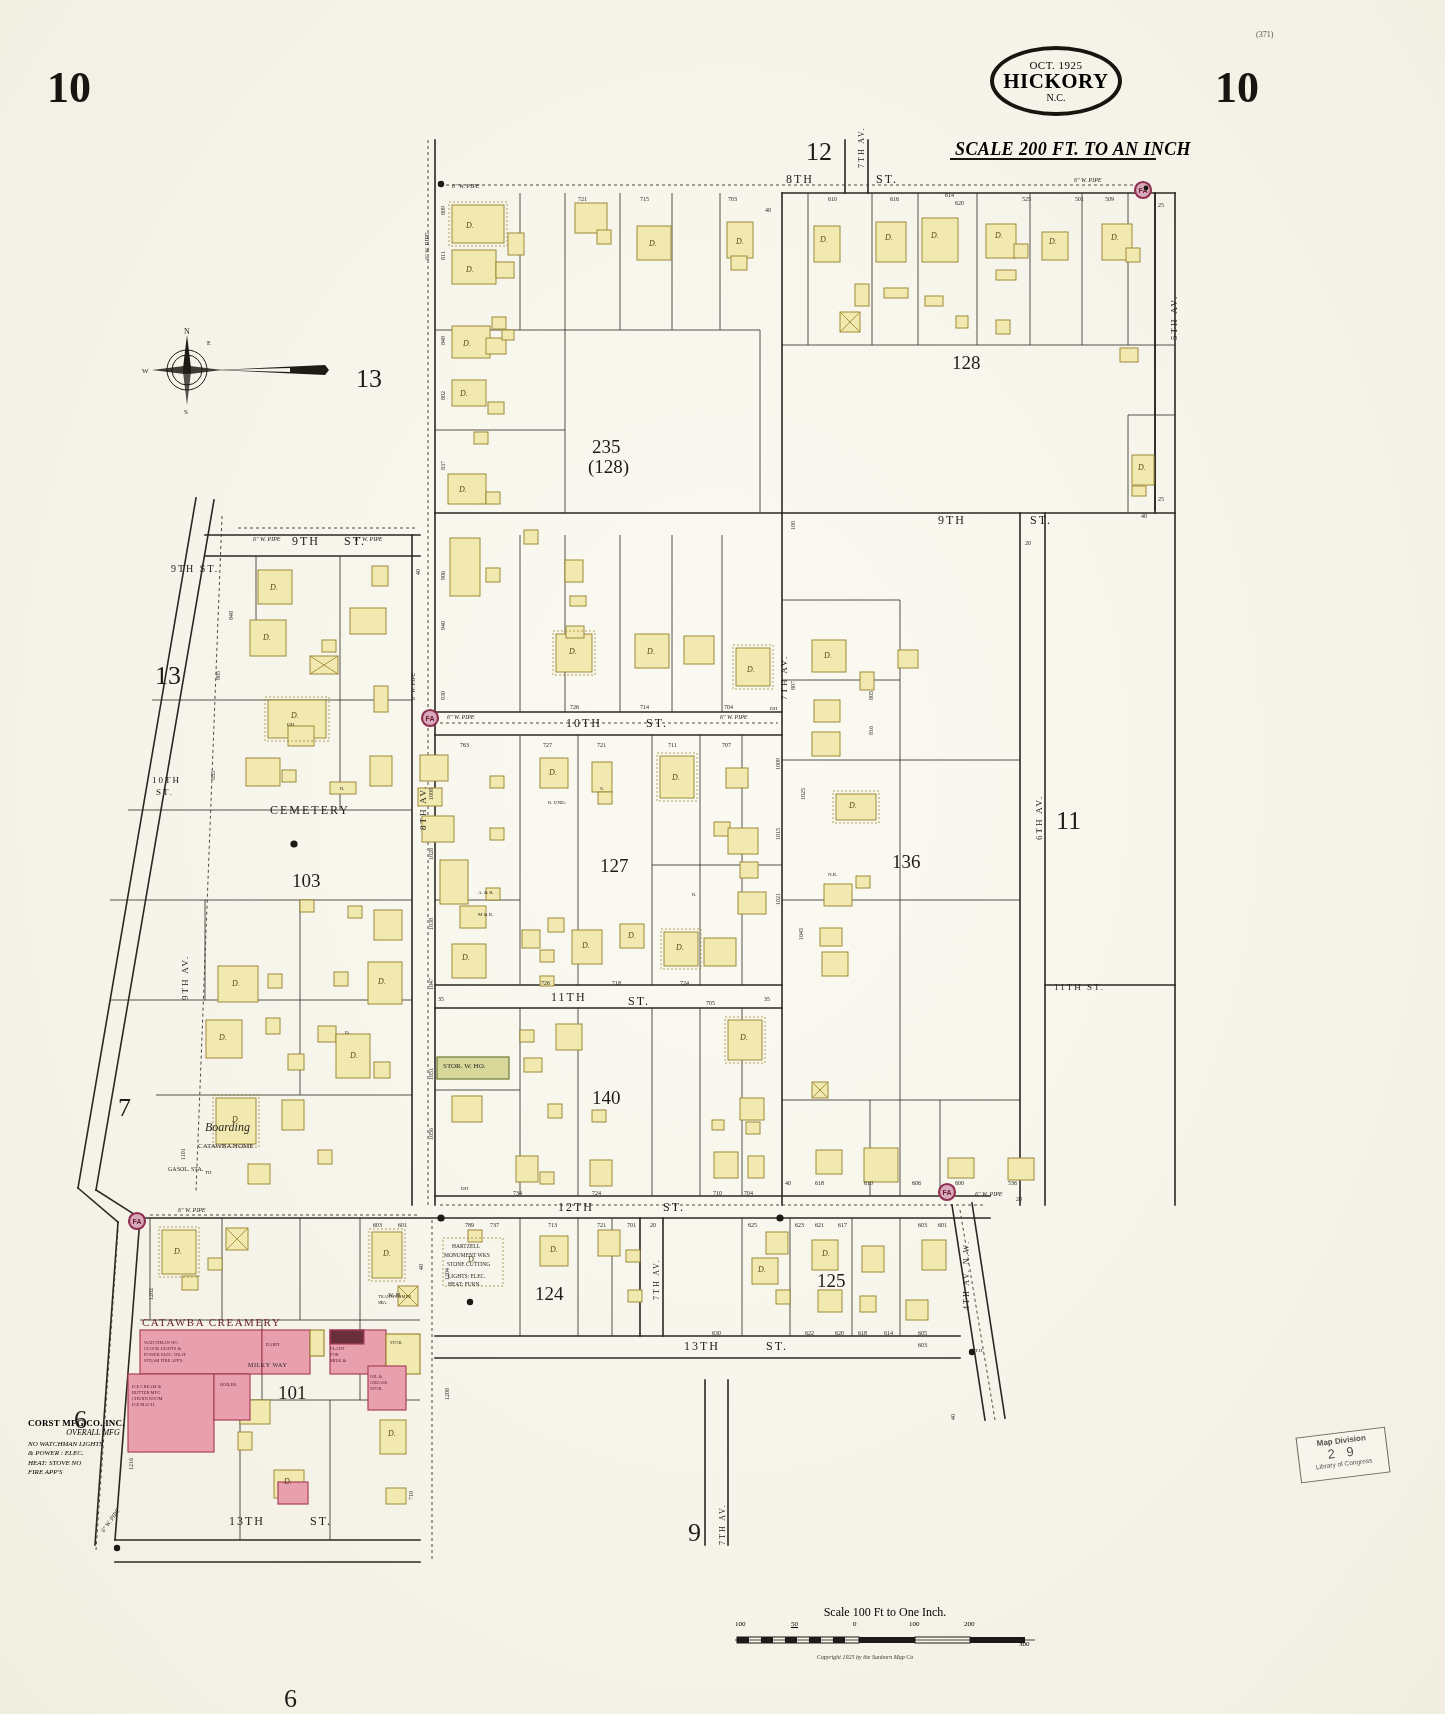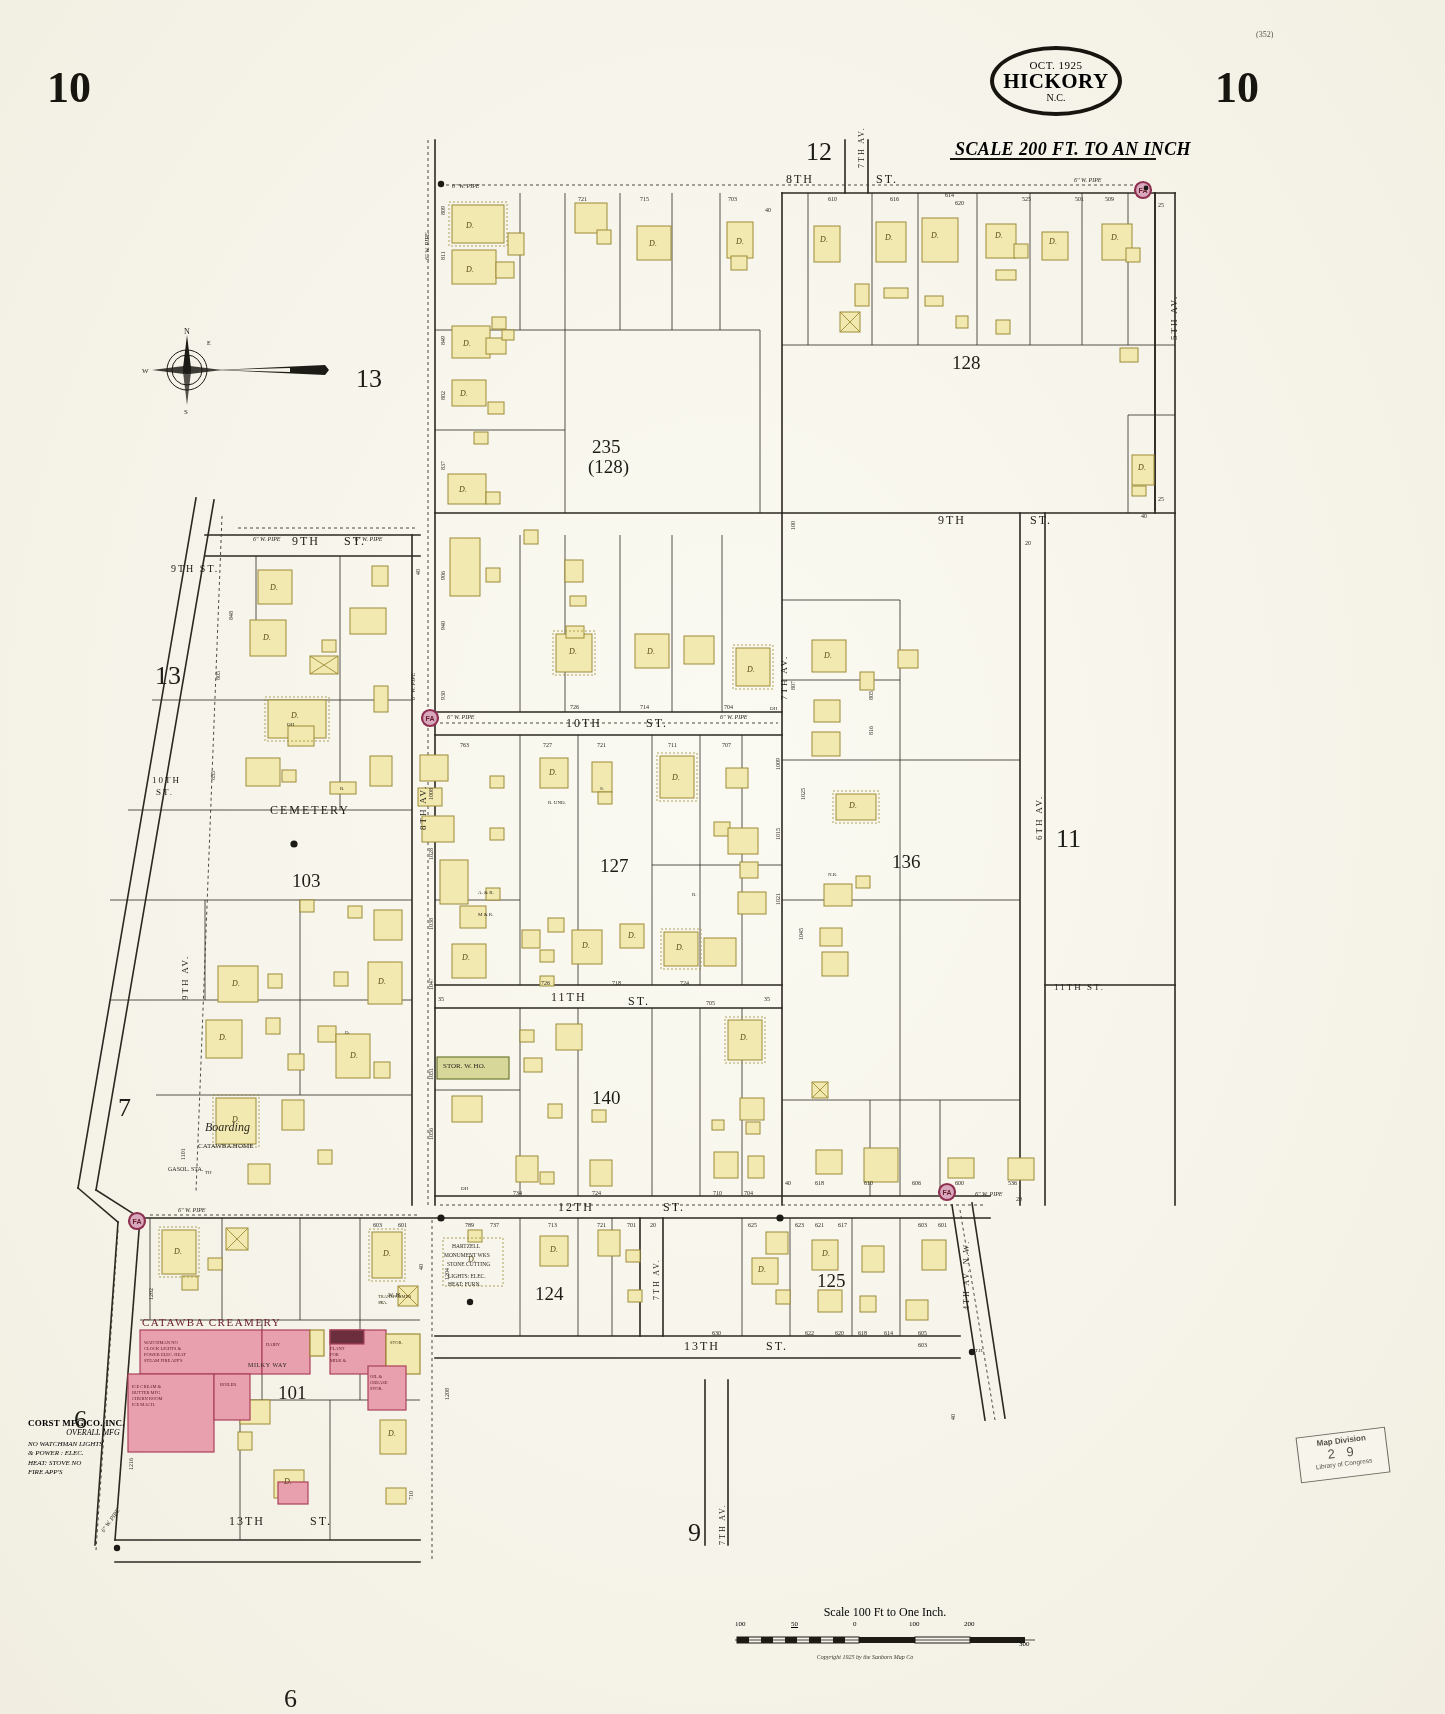--- a/index.html
+++ b/index.html
@@ -60,21 +60,21 @@
   #compass{position:absolute;left:95px;top:325px;width:235px;height:90px;}
 </style>
 </head>
 <body>
 
 <div id="sheet">
   <div id="paper-tone"></div>
 
   <div class="lbl pageno" style="left:47px;top:62px;">10</div>
   <div class="lbl pageno" style="left:1215px;top:62px;">10</div>
-  <div class="lbl" style="left:1256px;top:30px;font-size:8px;font-family:'Liberation Serif',serif;color:#5a564c;">(352)</div>
+  <div class="lbl" style="left:1256px;top:30px;font-size:8px;font-family:'Liberation Serif',serif;color:#5a564c;">(371)</div>
 
   <div id="cartouche">
     <div class="c1">OCT. 1925</div>
     <div class="c2">HICKORY</div>
     <div class="c3">N.C.</div>
   </div>
 
   <div id="scalehead">SCALE 200 FT. TO AN INCH</div>
   <div id="scalerule"></div>
 
@@ -561,21 +561,21 @@
       <text x="889" y="240">D.</text>
       <text x="824" y="242">D.</text>
       <text x="999" y="238">D.</text>
       <text x="1053" y="244">D.</text>
     </g>
   </svg>
 
   <div class="lbl sectnum" style="left:806px;top:137px;">12</div>
   <div class="lbl sectnum" style="left:356px;top:364px;">13</div>
   <div class="lbl sectnum" style="left:155px;top:661px;">13</div>
-  <div class="lbl sectnum" style="left:1056px;top:824px;">11</div>
+  <div class="lbl sectnum" style="left:1056px;top:806px;">11</div>
   <div class="lbl sectnum" style="left:118px;top:1093px;">7</div>
   <div class="lbl sectnum" style="left:74px;top:1405px;">6</div>
   <div class="lbl sectnum" style="left:284px;top:1684px;">6</div>
   <div class="lbl sectnum" style="left:688px;top:1518px;">9</div>
 
   <div class="lbl blocknum big" style="left:592px;top:436px;">235</div>
   <div class="lbl blocknum big" style="left:588px;top:456px;">(128)</div>
   <div class="lbl blocknum big" style="left:952px;top:352px;">128</div>
   <div class="lbl blocknum big" style="left:292px;top:870px;">103</div>
   <div class="lbl blocknum big" style="left:600px;top:855px;">127</div>

